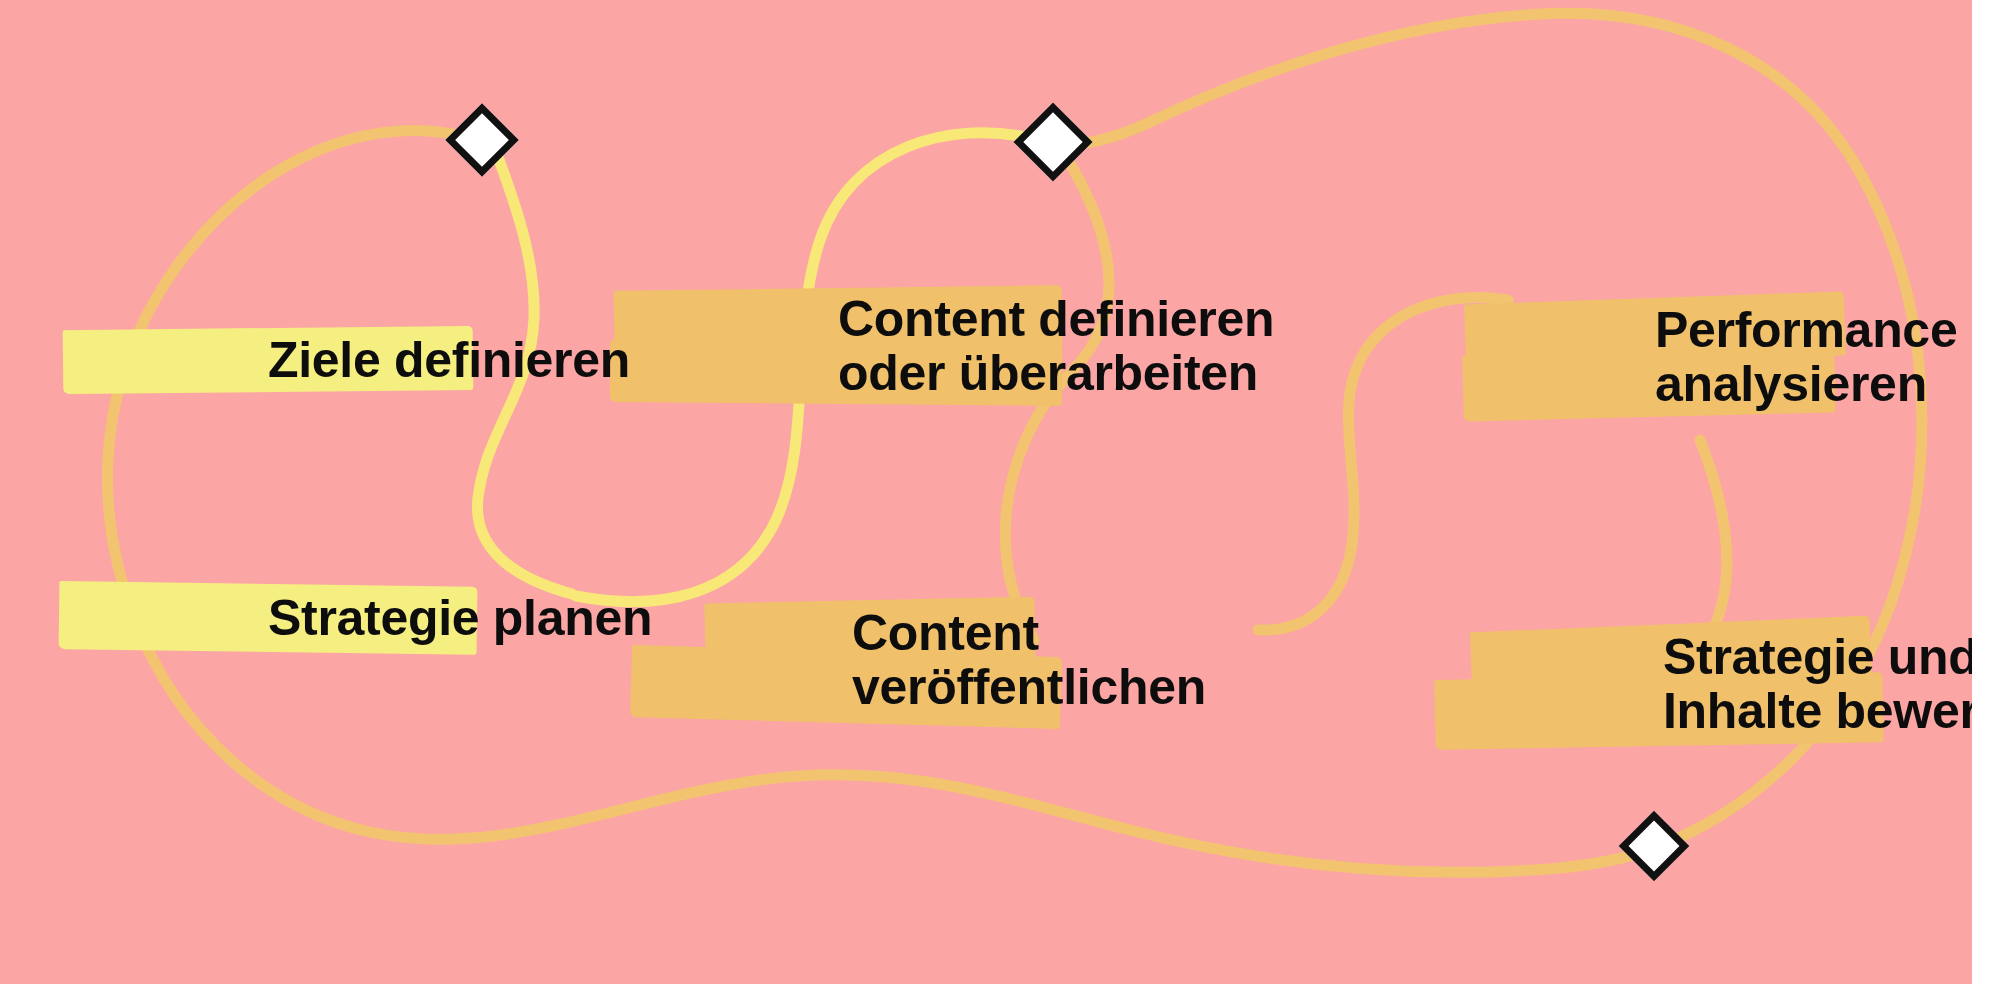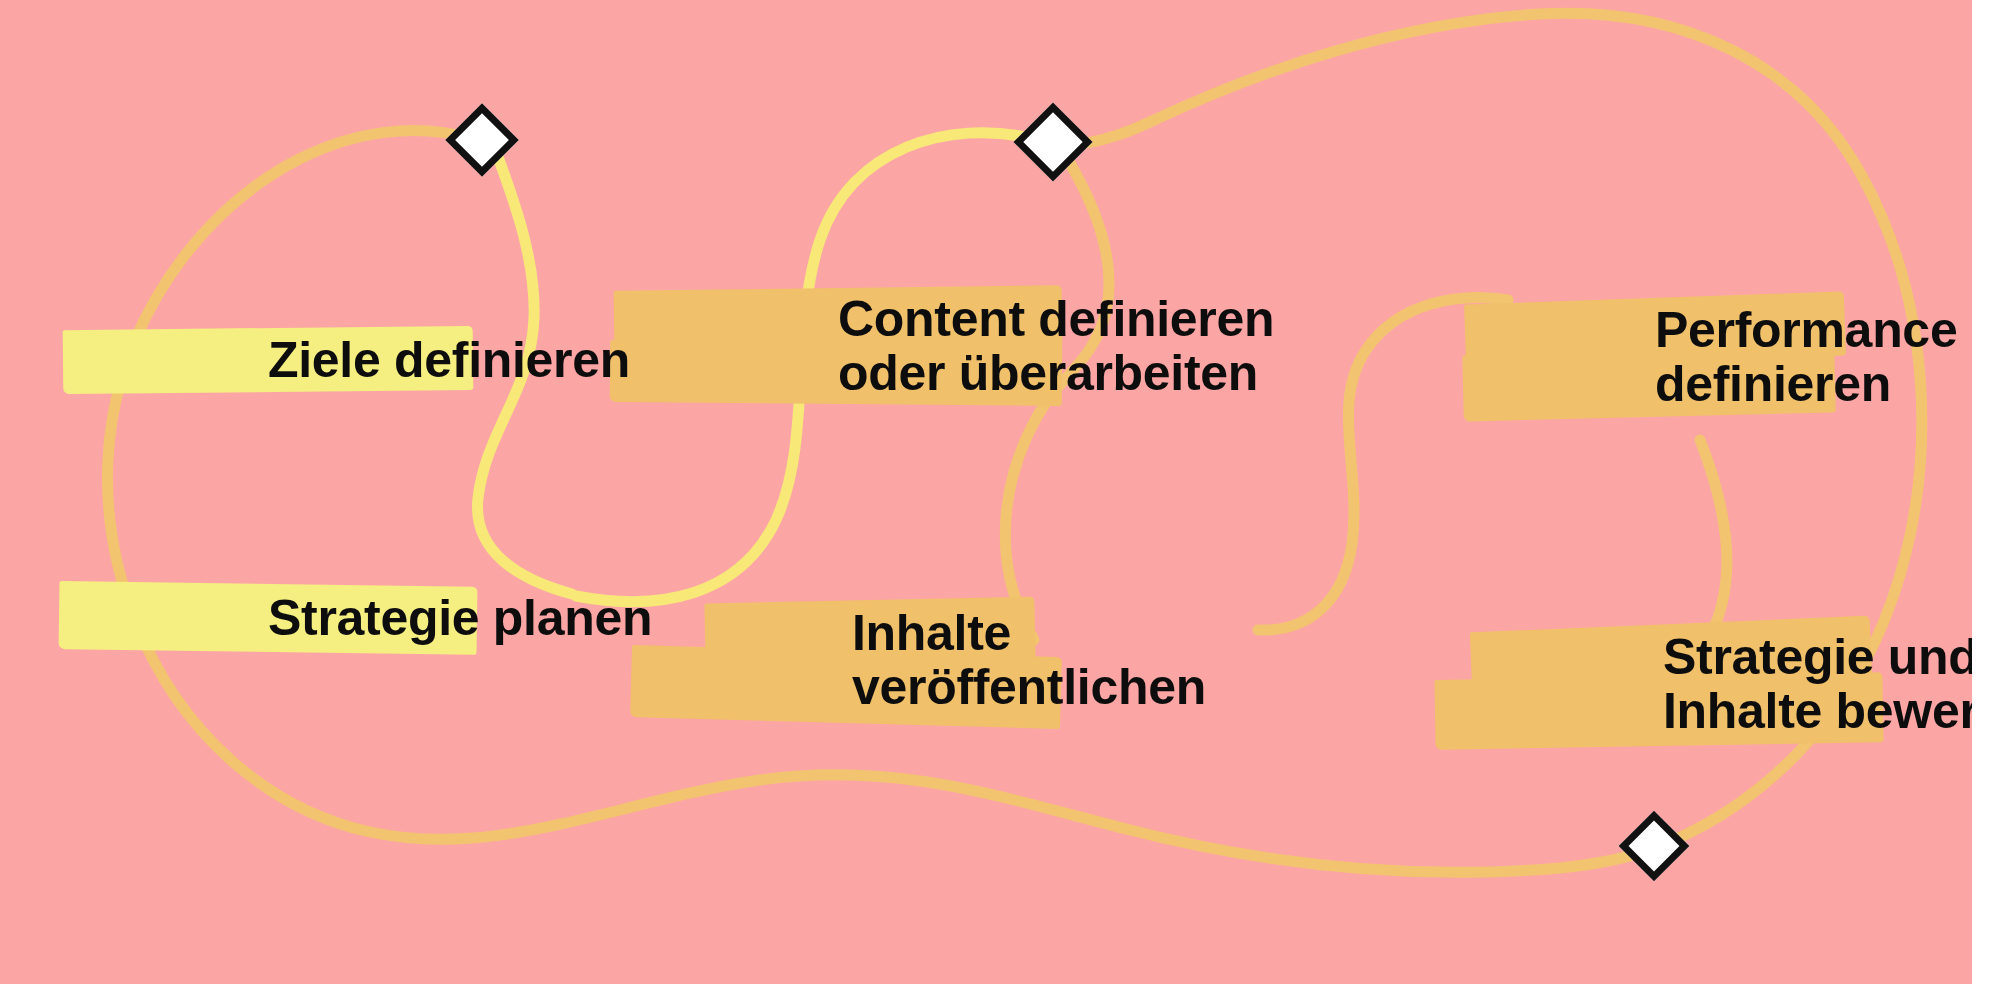--- a/index.html
+++ b/index.html
@@ -135,36 +135,36 @@
     </span>
     <span class="ln">
       <span class="sw" style="width:452px;height:62px;transform:translate(calc(-50% - 2px),-50%) rotate(0.5deg);"></span>
       <span class="tx">oder überarbeiten</span>
     </span>
   </div>
 
   <div class="node deep" style="left:852px; top:606px; width:0; font-size:50px;">
     <span class="ln">
       <span class="sw" style="width:330px;height:66px;transform:translate(calc(-50% + 18px),-50%) rotate(-1.2deg);"></span>
-      <span class="tx">Inhalte</span>
+      <span class="tx">Content</span>
     </span>
     <span class="ln">
       <span class="sw" style="width:430px;height:72px;transform:translate(calc(-50% - 6px),-50%) rotate(1.6deg);"></span>
       <span class="tx">veröffentlichen</span>
     </span>
   </div>
 
   <div class="node deep" style="left:1655px; top:303px; width:0; font-size:50px;">
     <span class="ln">
       <span class="sw" style="width:380px;height:64px;transform:translate(-50%,-50%) rotate(-2deg);"></span>
       <span class="tx">Performance</span>
     </span>
     <span class="ln">
       <span class="sw" style="width:372px;height:66px;transform:translate(calc(-50% - 6px),-50%) rotate(-1.4deg);"></span>
-      <span class="tx">definieren</span>
+      <span class="tx">analysieren</span>
     </span>
   </div>
 
   <div class="node deep" style="left:1663px; top:630px; width:0; font-size:50px;">
     <span class="ln">
       <span class="sw" style="width:400px;height:66px;transform:translate(calc(-50% + 8px),-50%) rotate(-2.4deg);"></span>
       <span class="tx">Strategie und</span>
     </span>
     <span class="ln">
       <span class="sw" style="width:448px;height:70px;transform:translate(calc(-50% - 4px),-50%) rotate(-1deg);"></span>

